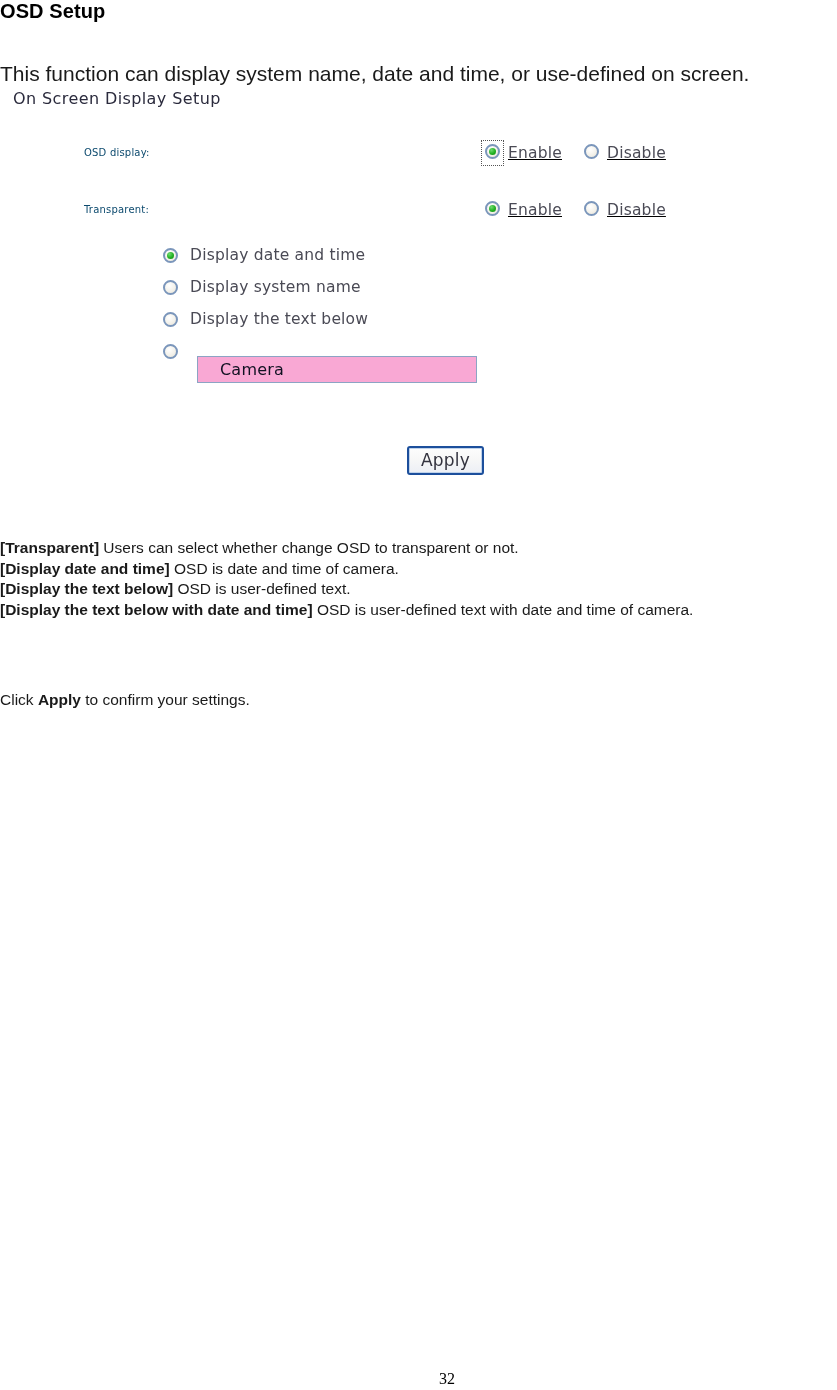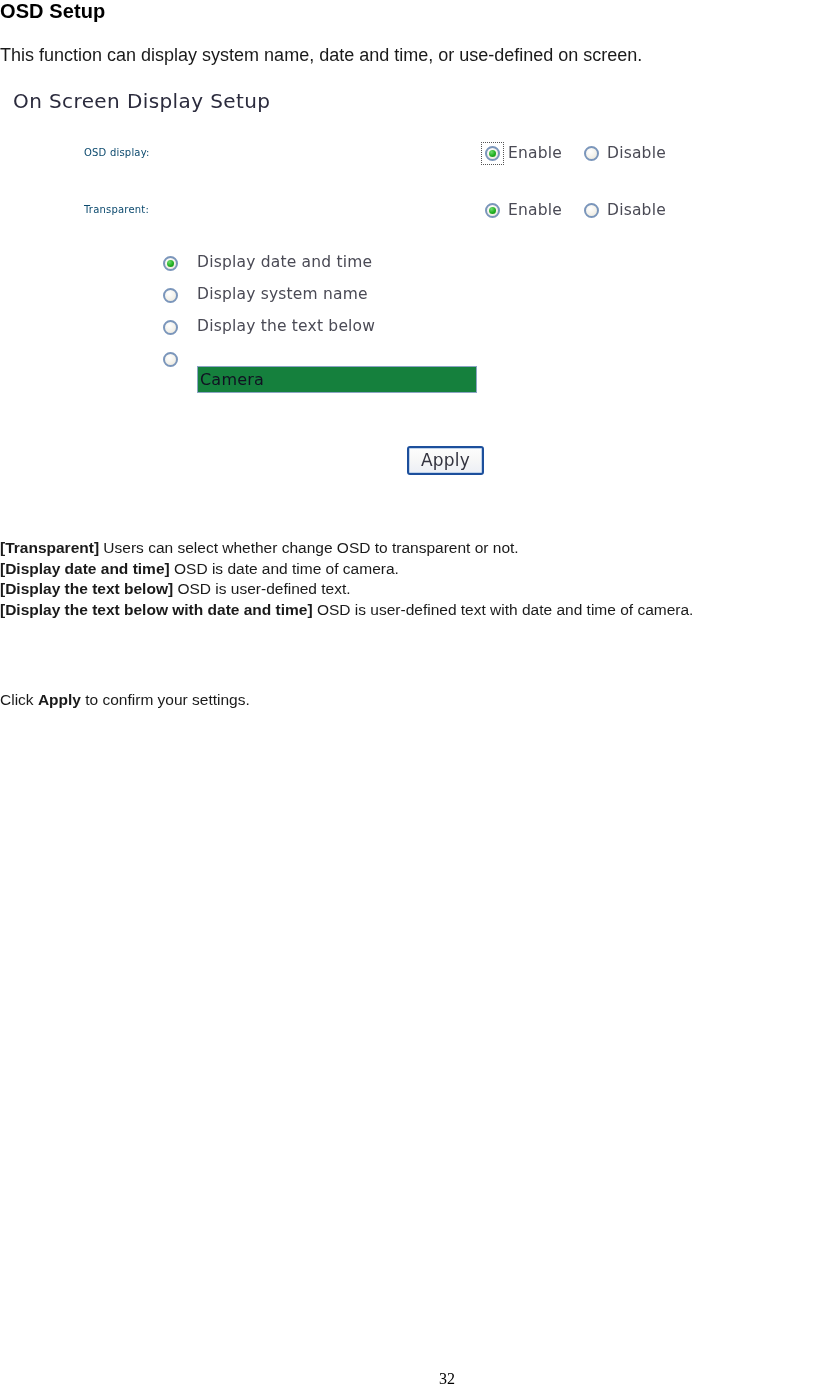--- a/index.html
+++ b/index.html
@@ -24,42 +24,42 @@
     font-size: 20px;
     font-weight: bold;
     letter-spacing: 0.1px;
     color: #000000;
     line-height: 26px;
   }
 
   .intro-text {
     position: absolute;
     left: 0px;
-    top: 45px;
-    font-size: 18px;
+    top: 64px;
+    font-size: 21px;
     line-height: 20px;
     color: #1a1a1a;
     white-space: nowrap;
   }
 
   
   .form-panel {
     position: absolute;
     left: 0px;
     top: 84px;
     width: 837px;
     height: 410px;
     font-family: "DejaVu Sans", sans-serif;
   }
 
   .panel-title {
     position: absolute;
     left: 13px;
     top: 5px;
-    font-size: 20px;
+    font-size: 16px;
     color: #2b2b3d;
     letter-spacing: 0.4px;
     white-space: nowrap;
   }
 
   .field-label {
     position: absolute;
     font-size: 10px;
     color: #0c4a6e;
     letter-spacing: 0.2px;
@@ -73,21 +73,21 @@
     position: absolute;
     display: flex;
     align-items: center;
     white-space: nowrap;
   }
   .pair-osd    { left: 485px; top: 60px; }
   .pair-transp { left: 485px; top: 117px; }
 
   .pair-opt {
     display: flex;
-    align-items: center;
+    text-decoration: underline;
   }
   .pair-opt + .pair-opt { margin-left: 22px; }
 
   .pair-opt .opt-text {
     margin-left: 8px;
     font-size: 15.5px;
     color: #4a4a55;
     letter-spacing: 0.2px;
   }
 
@@ -122,46 +122,45 @@
   }
 
   
   .radio-list {
     position: absolute;
     left: 163px;
     top: 155px;
   }
   .radio-list-item {
     display: flex;
-    align-items: flex-end;
+    align-items: center;
     height: 32px;
     white-space: nowrap;
-    gap: 7px;
   }
   .radio-list-item .opt-text {
     margin-left: 12px;
     font-size: 15.5px;
     color: #4a4a55;
     letter-spacing: 0.2px;
   }
 
   
   .text-input {
     position: absolute;
     left: 197px;
-    top: 282px;
+    top: 272px;
     width: 280px;
     height: 27px;
     box-sizing: border-box;
     border: 1px solid #8ca4c4;
-    background: #15803d;
+    background: #f9a8d4;
     font-family: "DejaVu Sans", sans-serif;
     font-size: 16px;
     color: #111122;
-    padding: 0px 2px;
+    padding: 0px 22px;
     line-height: 25px;
     letter-spacing: 0.2px;
     outline: none;
   }
 
   
   .apply-button {
     position: absolute;
     left: 407px;
     top: 362px;

